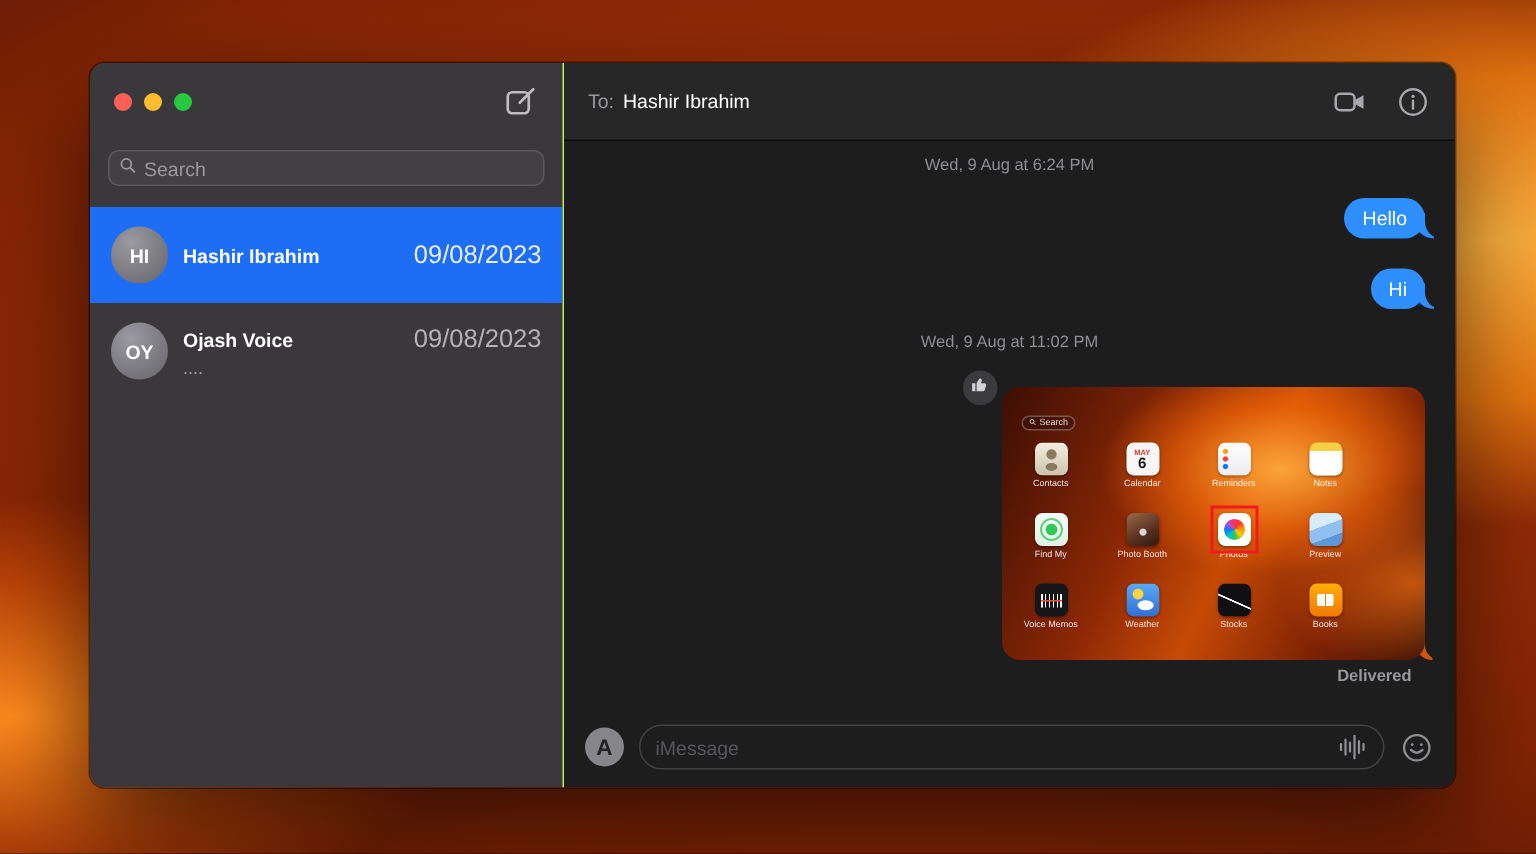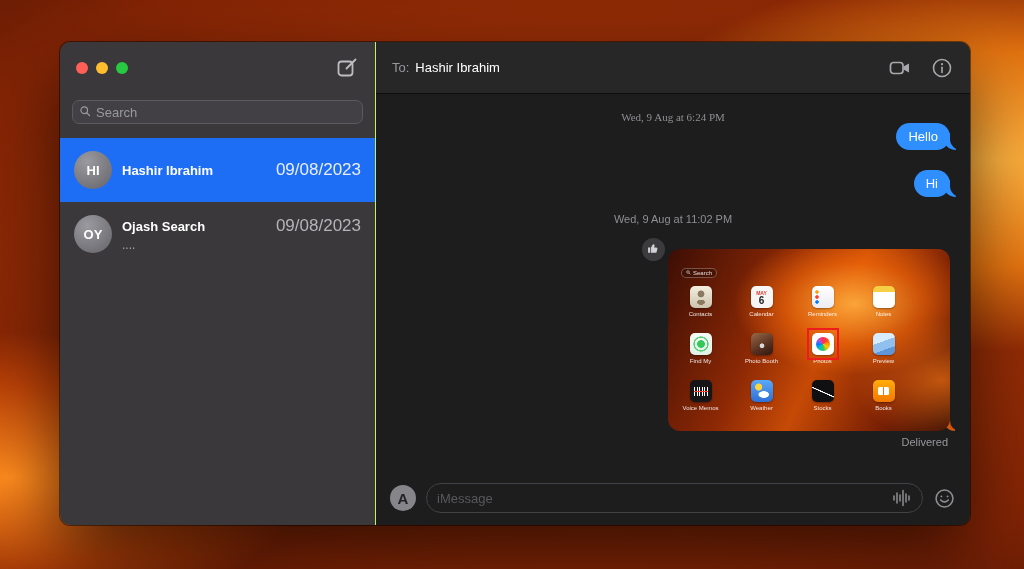--- a/index.html
+++ b/index.html
@@ -49,23 +49,23 @@
   .chat { flex:1; min-width:0; background:#1d1d1e; border-left:1px solid #bef264; display:flex; flex-direction:column; }
   .chat-header { height:52px; background:#272728; border-bottom:1px solid rgba(0,0,0,.65);
     display:flex; align-items:center; padding:0 16px; gap:18px; }
   .to-field { flex:1; font-size:13px; color:#fff; }
   .to-label { color:#98989d; margin-right:6px; }
   .hdr-btn { background:none; border:none; width:24px; height:24px; color:#a8a8ac; cursor:pointer; }
   .hdr-btn svg { width:100%; height:100%; }
 
   .messages { flex:1; display:flex; flex-direction:column; padding:8px 20px 0; position:relative; }
   .ts { align-self:center; font-size:11px; color:#8e8e93; }
-  .ts-1 { margin-top:9px;font-family:Liberation Serif, serif; } .ts-2 { margin-top:16px; }
+  .ts-1 { margin-top:2px; } .ts-2 { margin-top:16px; }
   .msg-row { align-self:flex-end; position:relative; }
-  .m-hello { margin-top:0; } .m-hi { margin-top:20px; }
+  .m-hello { margin-top:16px; } .m-hi { margin-top:20px; }
   .bubble { position:relative; background:#2f8fff; color:#fff; font-size:13px; padding:6px 12px; border-radius:17px; }
   .bubble::before { content:""; position:absolute; right:-6px; bottom:0; width:13px; height:17px;
     background:#2f8fff; border-bottom-left-radius:14px; }
   .bubble::after { content:""; position:absolute; right:-13px; bottom:0; width:13px; height:19px;
     background:#1d1d1e; border-bottom-left-radius:11px; }
 
   .img-row { align-self:flex-end; margin-top:24px; position:relative; }
   .img-row::before { content:""; position:absolute; right:-5px; bottom:0; width:12px; height:14px;
     background:#d4560a; border-bottom-left-radius:12px; }
   .img-row::after { content:""; position:absolute; right:-12px; bottom:0; width:12px; height:16px;
@@ -73,21 +73,21 @@
   .launchpad { width:282px; height:182px; border-radius:12px; position:relative; overflow:hidden; z-index:1;
     background:
       radial-gradient(55% 50% at 66% 30%, rgba(255,172,60,.92) 0%, rgba(255,112,10,.55) 45%, rgba(255,112,10,0) 78%),
       radial-gradient(42% 45% at 97% 72%, rgba(255,120,20,.65) 0%, rgba(255,120,20,0) 75%),
       linear-gradient(115deg, #3c0e05 0%, #8c2805 35%, #c64a06 55%, #7a2004 80%, #2e0b04 100%); }
 
   .tapback { position:absolute; left:-28px; top:-13px; width:27px; height:27px; border-radius:50%;
     background:#3b3b3d; border:2px solid #1d1d1e; display:flex; align-items:center; justify-content:center; z-index:2; cursor:pointer; }
   .tapback svg { width:13px; height:13px; }
 
-  .delivered { align-self:flex-end; font-size:11px; color:#98989d; margin-top:5px; margin-right:2px; }
+  .delivered { align-self:flex-end; font-size:11px; color:#98989d; margin-top:5px; margin-right:9px;font-weight:bold; }
 
   
   .lp-search { position:absolute; left:13px; top:19px; height:10px; border-radius:5px;
     background:rgba(40,12,6,.35); border:1px solid rgba(255,255,255,.28);
     color:rgba(255,255,255,.85); font-size:6px; display:flex; align-items:center; gap:2px; padding:0 4px; }
   .lp-search svg { width:5px; height:5px; }
   .lp-grid { position:absolute; left:2px; top:37px; display:grid; grid-template-columns:repeat(4,61px);
     grid-auto-rows:47px; justify-items:center; align-items:start; }
   .lp-app { display:flex; flex-direction:column; align-items:center; position:relative; width:100%; }
   .lp-ic { width:22px; height:22px; border-radius:5px; position:relative;
@@ -188,21 +188,21 @@
             <span class="conv-name">Hashir Ibrahim</span>
             <span class="conv-date">09/08/2023</span>
           </div>
         </div>
       </div>
 
       <div class="conv">
         <div class="avatar">OY</div>
         <div class="conv-main">
           <div class="conv-top">
-            <span class="conv-name">Ojash Search</span>
+            <span class="conv-name">Ojash Voice</span>
             <span class="conv-date">09/08/2023</span>
           </div>
           <div class="conv-preview">....</div>
         </div>
       </div>
     </div>
   </div>
 
   <div class="chat">
     <div class="chat-header">

